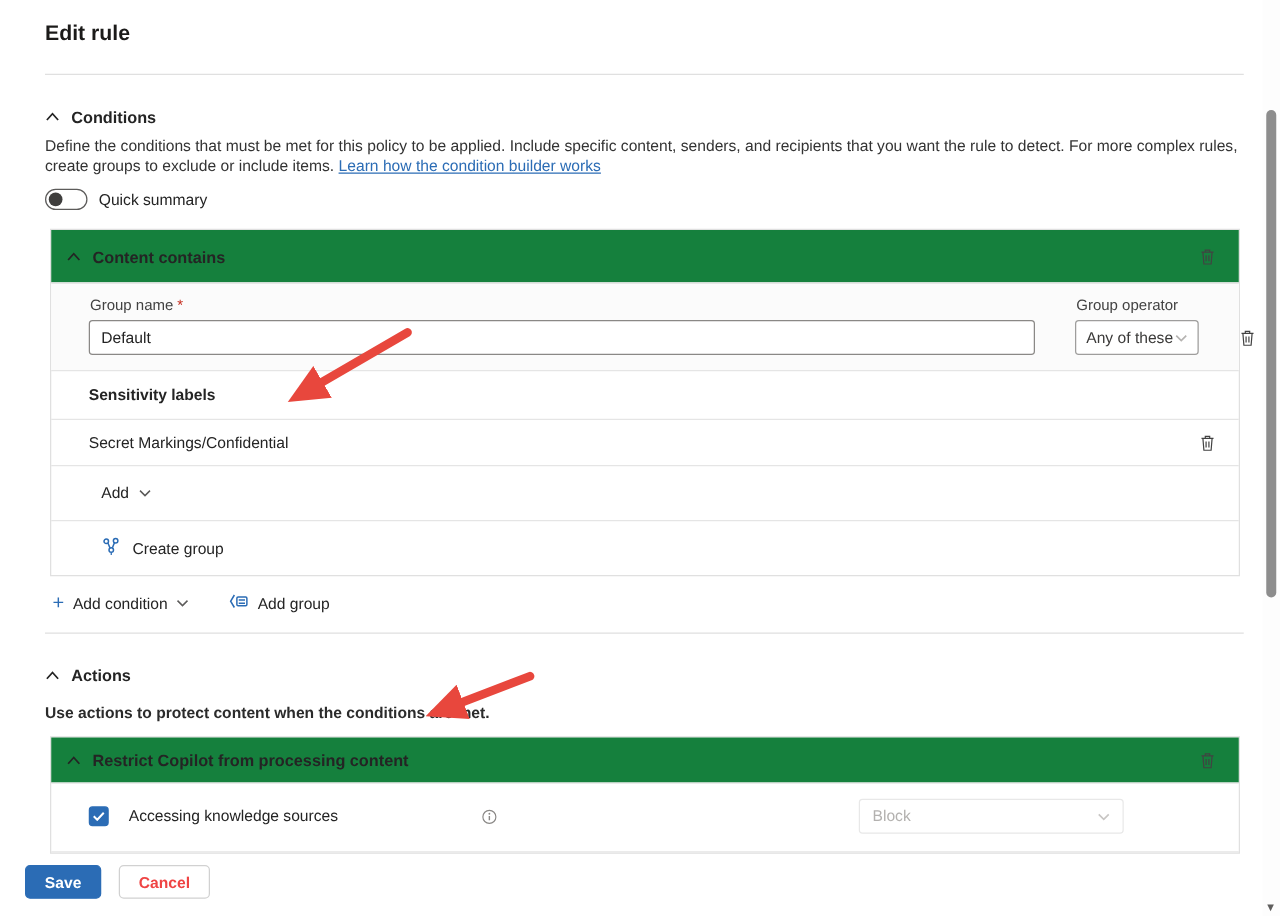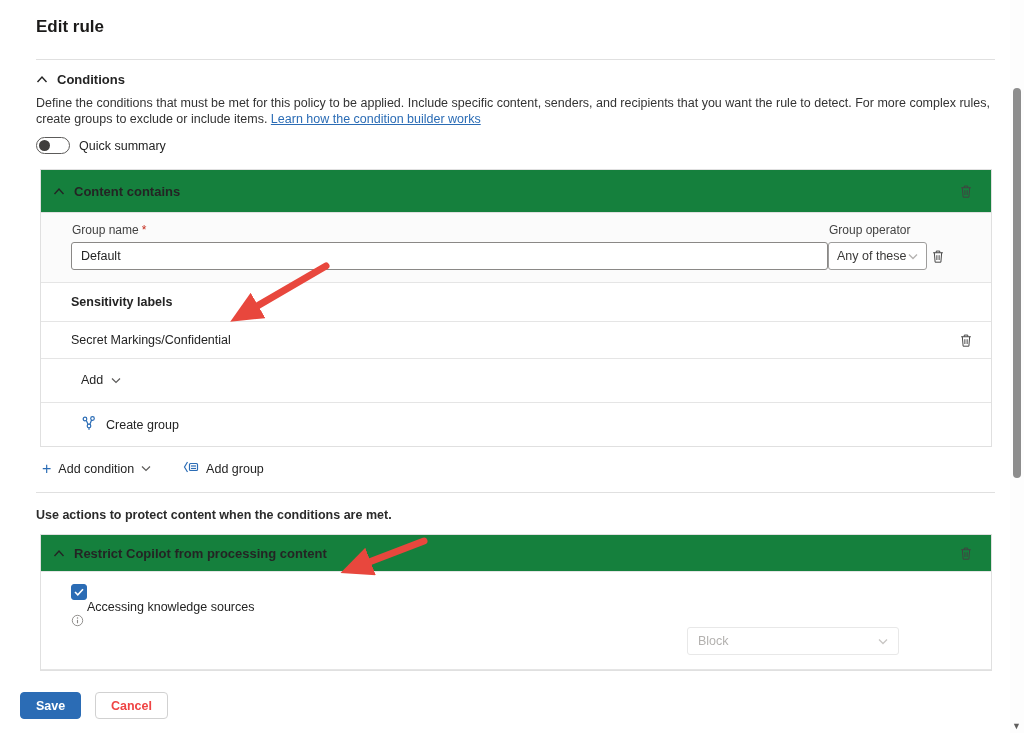--- a/index.html
+++ b/index.html
@@ -6,41 +6,41 @@
   html,body { background:#fff; }
   .page {
     position:relative; width:1024px; height:733px; overflow:hidden;
     font-family:"Liberation Sans", sans-serif; color:#242424; background:#fff;
   }
   .main { position:absolute; left:36px; top:0; width:959px; }
 
   .page-title { margin-top:17px; font-size:17px; font-weight:700; color:#1b1a19; }
   .divider { border:none; border-top:1px solid #e0e0e0; margin-top:22px; }
 
-  .section-head { display:flex; align-items:center; gap:9px; margin-top:12px; cursor:default; }
+  .section-head { display:flex; align-items:center; gap:9px; margin-top:26px; cursor:default; }
   .section-head .label { font-size:13px; font-weight:700; }
   .chev { display:inline-flex; }
 
   .desc { margin-top:8px; font-size:12.5px; line-height:16px; color:#333; }
   a.link { color:#2b6cb5; text-decoration:underline; cursor:pointer; }
   a.link.nound { text-decoration:none; color:#2e80c1; }
 
   .toggle-row { display:flex; align-items:center; gap:9px; margin-top:10px; }
   .toggle { width:34px; height:17px; border:1px solid #5c5b5a; border-radius:10px; position:relative; background:#fff; cursor:pointer; }
   .toggle .knob { position:absolute; left:2px; top:2px; width:11px; height:11px; border-radius:50%; background:#3f3e3d; }
   .toggle-label { font-size:12.5px; }
 
   .gbox { margin-top:15px; margin-left:4px; width:952px; border:1px solid #e0e0e0; background:#fff; }
   .gbox .hrow { display:flex; align-items:center; height:42px; background:#15803d; padding:0 14px 0 12px; gap:9px; }
   .gbox .hrow .label { font-size:13px; font-weight:700; }
   .spacer { flex:1; }
 
   .trash-btn { display:inline-flex; align-items:center; justify-content:center; width:22px; height:22px; cursor:pointer; }
 
-  .form-row { display:flex; align-items:flex-start; padding:6px 14px 12px 30px; border-top:1px solid #e0e0e0; background:#fbfbfb; gap:0; }
+  .form-row { display:flex; align-items:flex-start; padding:6px 14px 12px 30px; border-top:1px solid #e0e0e0; background:#fbfbfb; gap:32px; }
   .field { display:flex; flex-direction:column; }
   .field .flabel { font-size:12px; color:#424242; margin:4px 0 5px 1px; }
   .req { color:#c42b1c; margin-left:3px; }
   .txt-input { width:757px; height:28px; border:1px solid #8a8886; border-radius:3px; font-family:"Liberation Sans",sans-serif; font-size:12.5px; color:#242424; padding:0 9px; background:#fff; }
   .dropdown { display:flex; align-items:center; justify-content:space-between; width:99px; height:28px; border:1px solid #9e9d9c; border-radius:3px; background:#fff; padding:0 8px; font-size:12.5px; color:#3b3a39; cursor:pointer; }
   .dropdown .dd-chev { color:#8a8886; display:inline-flex; }
   .form-row .trash-btn { margin-top:26px; }
 
   .row { border-top:1px solid #e5e5e5; display:flex; align-items:center; }
   .sens-head { padding:12px 14px 12px 30px; font-size:12.5px; font-weight:700; }
@@ -52,21 +52,21 @@
 
   .toolbar { display:flex; align-items:center; margin-top:13px; margin-left:6px; gap:32px; }
   .tb-btn { display:flex; align-items:center; gap:7px; font-size:12.5px; cursor:pointer; }
   .plus { color:#2b6cb5; font-size:16px; line-height:12px; font-weight:400; }
 
   .actions-desc { margin-top:15px; font-size:12.5px; font-weight:700; color:#2b2b2b; }
 
   .rbox { margin-top:12px; }
   .rbox .hrow { height:36px; }
   .rdesc-row { border-top:1px solid #e0e0e0; padding:14px 14px 16px 22px; font-size:12.5px; }
-  .cb-row { border-top:1px solid #e5e5e5; border-bottom:1px solid #e5e5e5; display:flex; align-items:flex-start; padding:12px 16px 14px 30px;flex-direction:column; }
+  .cb-row { border-top:1px solid #e5e5e5; border-bottom:1px solid #e5e5e5; display:flex; align-items:center; padding:12px 16px 14px 30px; }
   .checkbox { width:16px; height:16px; background:#2b6cb5; border:1px solid #2b6cb5; border-radius:3px; display:flex; align-items:center; justify-content:center; cursor:pointer; flex:0 0 auto; }
   .cb-label { margin-left:16px; width:282px; font-size:12.5px; }
   .dd-disabled { width:212px; height:28px; border:1px solid #e8e8e8; border-radius:3px; display:flex; align-items:center; justify-content:space-between; padding:0 10px; font-size:12.5px; color:#b3b1af; margin-left:auto; margin-right:76px; background:#fff; cursor:default;gap:43px; }
 
   .footer { position:absolute; left:20px; top:692px; display:flex; gap:14px; }
   .btn { height:27px; border-radius:4px; font-family:"Liberation Sans",sans-serif; font-size:12.5px; display:flex; align-items:center; justify-content:center; cursor:pointer; }
   .btn-primary { width:61px; background:#2b6cb5; border:1px solid #2b6cb5; color:#fff; font-weight:700; }
   .btn-default { padding:0 15px; background:#fff; border:1px solid #d1d1d1; color:#ef4444; font-weight:700; }
 
   .scrollbar { position:absolute; right:0; top:0; width:14px; height:733px; background:#fdfdfd; }
@@ -220,20 +220,28 @@
                 <path d="M8 8.5 H13"></path>
               </g>
             </svg>
         </span>
         <span>Add group</span>
       </span>
     </div>
 
     <hr class="divider" style="margin-top:15px">
 
+    <div class="section-head">
+      <span class="chev">
+        <svg width="12" height="9" viewBox="0 0 12 9">
+            <path d="M1.5 7 L6 2 L10.5 7" fill="none" stroke="#242424" stroke-width="1.4"></path>
+          </svg>
+      </span>
+      <span class="label">Actions</span>
+    </div>
     <p class="actions-desc">Use actions to protect content when the conditions are met.</p>
 
     <div class="gbox rbox">
       <div class="hrow">
         <span class="chev">
           <svg width="12" height="9" viewBox="0 0 12 9">
               <path d="M1.5 7 L6 2 L10.5 7" fill="none" stroke="#242424" stroke-width="1.4"></path>
             </svg>
         </span>
         <span class="label">Restrict Copilot from processing content</span>

